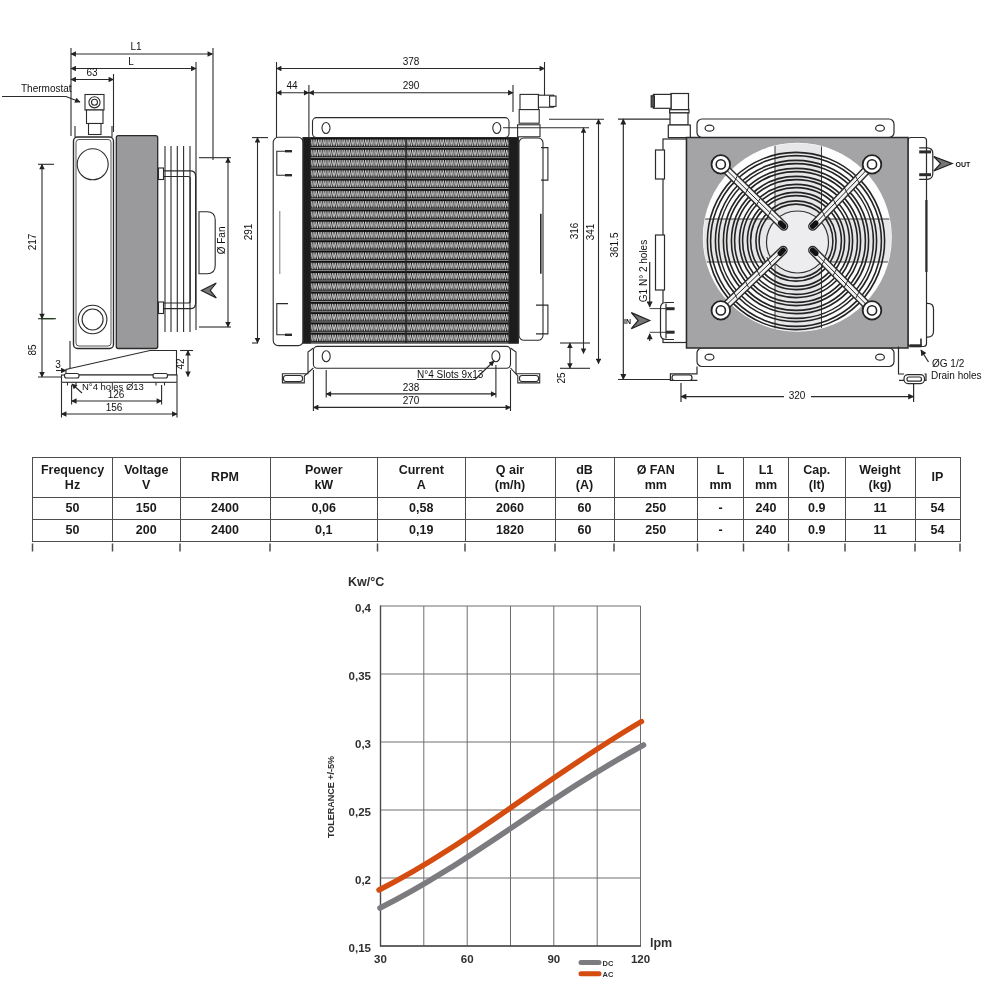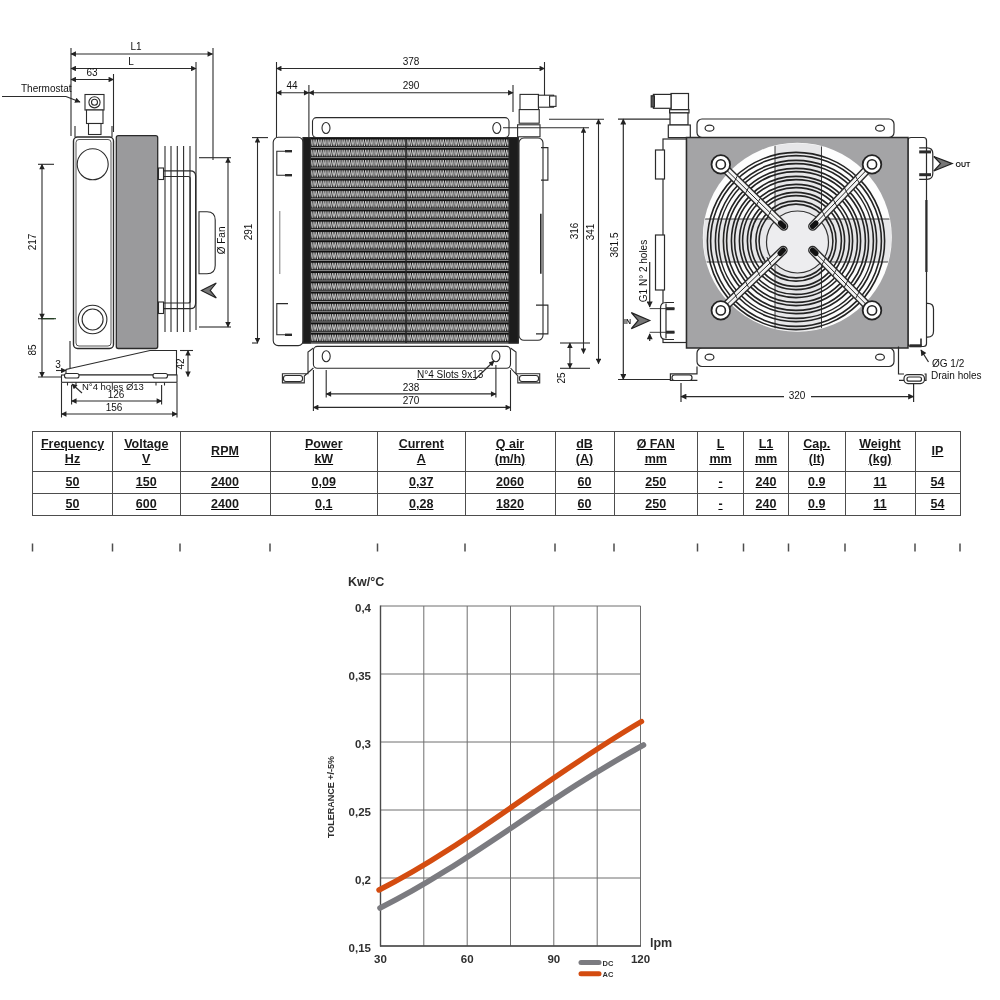--- a/index.html
+++ b/index.html
@@ -1,19 +1,19 @@
 <!DOCTYPE html>
 <html><head>
 <meta charset="utf-8">
 <style>
 html,body{margin:0;padding:0;background:#fff;width:1000px;height:1000px;overflow:hidden;}
 body{font-family:"Liberation Sans", sans-serif;}
 #stage{position:relative;width:1000px;height:1000px;}
 svg text{font-family:"Liberation Sans", sans-serif;}
-table.spec{position:absolute;left:32px;top:431px;border-collapse:collapse;table-layout:fixed;font-family:"Liberation Sans", sans-serif;text-decoration:underline;}
+table.spec{position:absolute;left:32px;top:457px;border-collapse:collapse;table-layout:fixed;font-family:"Liberation Sans", sans-serif;}
 table.spec td{border:1.5px solid #4d4d4d;text-align:center;vertical-align:middle;font-weight:bold;color:#1a1a1a;padding:0;line-height:1.15;}
 table.spec .hd{height:40px;font-size:12.5px;}
 table.spec .dr td{height:21px;font-size:12.5px;}
 </style>
 </head>
 <body>
 <div id="stage">
 <svg width="1000" height="1000" viewBox="0 0 1000 1000" style="position:absolute;left:0;top:0;">
 <defs>
 <marker id="ar" viewBox="0 0 10 10" refX="9" refY="5" markerWidth="9" markerHeight="5" orient="auto-start-reverse">
@@ -433,37 +433,37 @@
           <td>L<br>mm</td>
           <td>L1<br>mm</td>
           <td>Cap.<br>(lt)</td>
           <td>Weight<br>(kg)</td>
           <td>IP</td>
 </tr>
 <tr class="dr">
 <td>50</td>
           <td>150</td>
           <td>2400</td>
-          <td>0,09</td>
-          <td>0,37</td>
+          <td>0,06</td>
+          <td>0,58</td>
           <td>2060</td>
           <td>60</td>
           <td>250</td>
           <td>-</td>
           <td>240</td>
           <td>0.9</td>
           <td>11</td>
           <td>54</td>
 </tr>
 <tr class="dr">
 <td>50</td>
-          <td>600</td>
+          <td>200</td>
           <td>2400</td>
           <td>0,1</td>
-          <td>0,28</td>
+          <td>0,19</td>
           <td>1820</td>
           <td>60</td>
           <td>250</td>
           <td>-</td>
           <td>240</td>
           <td>0.9</td>
           <td>11</td>
           <td>54</td>
 </tr>
 </tbody>

